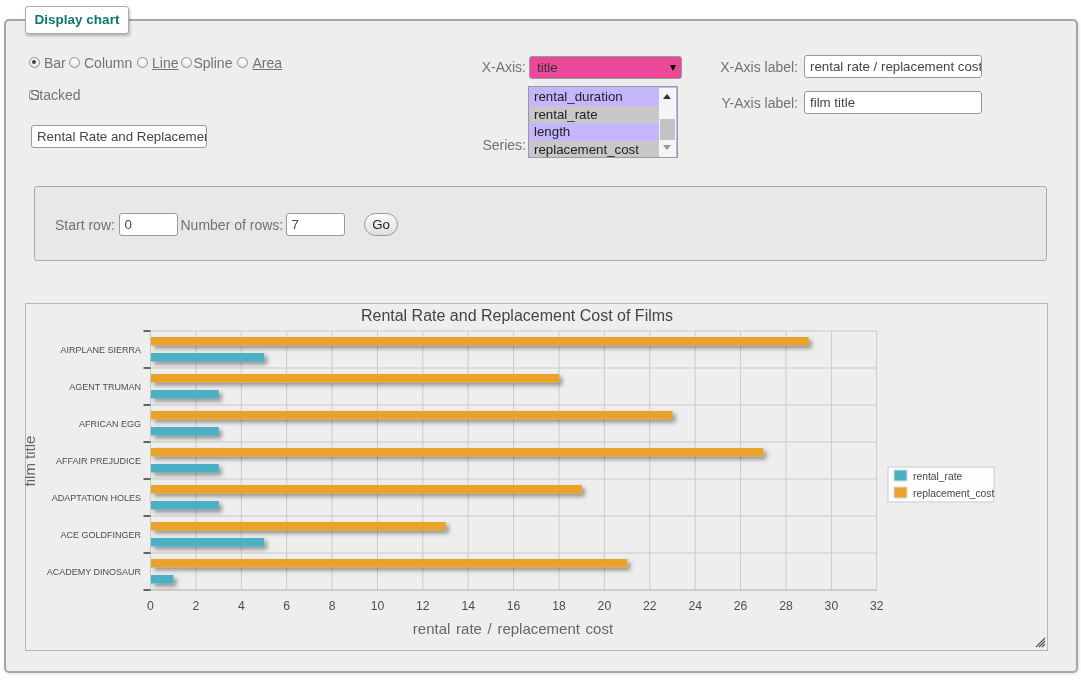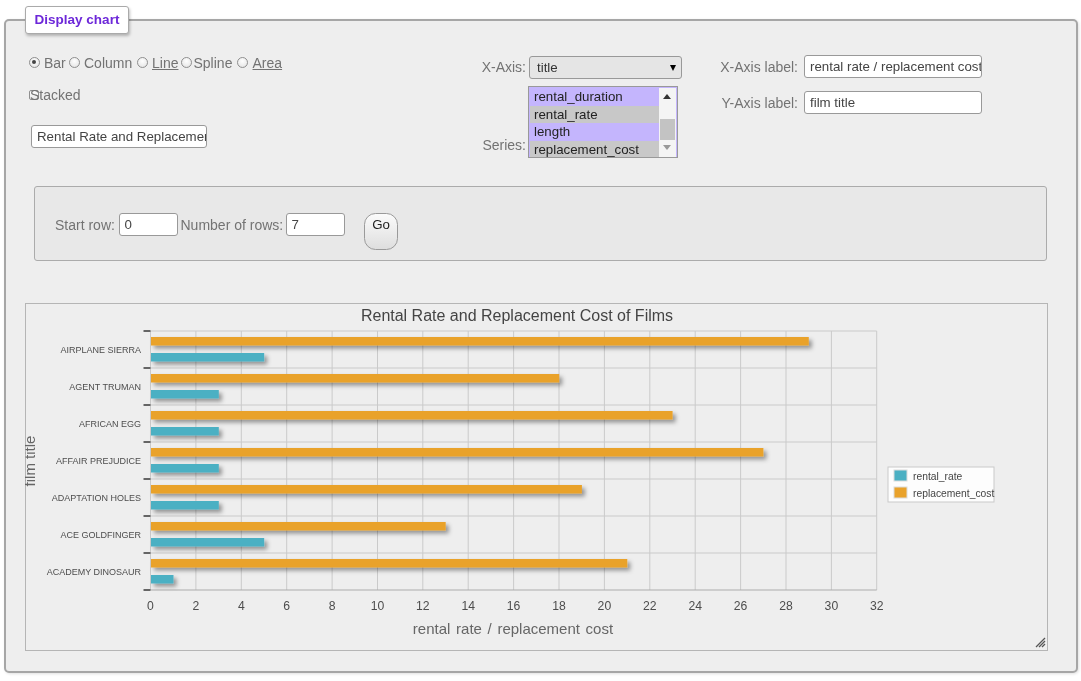--- a/index.html
+++ b/index.html
@@ -1,37 +1,37 @@
 <!DOCTYPE html>
 <html><head>
 <meta charset="utf-8">
 <style>
 * { margin:0; padding:0; box-sizing:border-box; }
 html,body { width:1081px; height:681px; background:#fff; font-family:"Liberation Sans", sans-serif; }
 #stage { position:absolute; left:0; top:0; width:1081px; height:681px; overflow:hidden; }
 .abs { position:absolute; }
 #fieldset { left:4px; top:19px; width:1074px; height:654px; background:#eeeeee; border:2px solid #a6a6a6; border-radius:5px; box-shadow:1px 1px 3px rgba(0,0,0,0.12); }
-#legendbox { left:25px; top:6px; width:104px; height:28px; background:#ffffff; border:1px solid #aaa; border-radius:3px; box-shadow:1px 2px 3px rgba(0,0,0,0.25); font-weight:bold; font-size:13.5px; color:#6d28d9; line-height:26px; text-align:center; }
+#legendbox { left:25px; top:6px; width:104px; height:28px; background:#ffffff; border:1px solid #aaa; border-radius:3px; box-shadow:1px 2px 3px rgba(0,0,0,0.25); font-weight:bold; font-size:13.5px; color:#0f766e; line-height:26px; text-align:center; }
 .lbl { font-size:14px; color:#737373; white-space:nowrap; }
 .radio { width:11px; height:11px; border-radius:50%; border:1px solid #8f8f8f; background:radial-gradient(circle at 50% 35%, #fefefe 0%, #ededed 60%, #dcdcdc 100%); }
 .radio.sel::after { content:""; position:absolute; left:2.5px; top:2.5px; width:4px; height:4px; border-radius:50%; background:#444; }
 .checkbox { width:10px; height:10px; border:1px solid #8f8f8f; border-radius:2px; background:linear-gradient(#fefefe,#e8e8e8); }
 .tinput { background:#fff; border:1px solid #999; border-radius:3px; font-size:13.3px; color:#444; line-height:21px; padding-left:5px; white-space:nowrap; overflow:hidden; }
-#selectbox { left:529px; top:56px; width:153px; height:23px; background:#e5e5e5; border:1px solid #999; border-radius:3px; font-size:13.3px; color:#333; line-height:21px; padding-left:7px; }
+#selectbox { left:529px; top:56px; width:153px; height:23px; background:#ec4899; border:1px solid #999; border-radius:3px; font-size:13.3px; color:#333; line-height:21px; padding-left:7px; }
 #selarrow { left:669.5px; top:64.5px; width:0; height:0; border-left:3.5px solid transparent; border-right:3.5px solid transparent; border-top:6px solid #000; }
 #listbox { left:528px; top:86px; width:150px; height:72px; background:#c4b5fd; border:1px solid #999; overflow:hidden; }
 .litem { position:absolute; left:1px; width:131px; height:17.5px; font-size:13.3px; color:#222; padding-left:4px; line-height:17.5px; white-space:nowrap; }
 .litem.sel { background:#c8c8c8; }
 #sbar { position:absolute; right:1px; top:1px; width:17px; height:70px; background:#f4f4f4; }
 .sbtn { position:absolute; left:0; width:17px; height:17px; background:#f4f4f4; }
 .sarr-up { position:absolute; left:3.5px; top:6px; width:0; height:0; border-left:4px solid transparent; border-right:4px solid transparent; border-bottom:5px solid #333; }
 .sarr-dn { position:absolute; left:3.5px; top:3.5px; width:0; height:0; border-left:4px solid transparent; border-right:4px solid transparent; border-top:5px solid #999; }
 #sthumb { position:absolute; left:1px; top:31px; width:14.5px; height:21px; background:#c3c3c3; }
 #midbox { left:34px; top:186px; width:1013px; height:75px; background:#e8e8e8; border:1px solid #ababab; border-radius:3px; }
-#gobtn { left:364px; top:213px; width:34px; height:37px; border:1px solid #9a9a9a; border-radius:11.5px; background:linear-gradient(#fbfbfb,#dedede); font-size:13.3px; color:#222; text-align:center; line-height:21px; }
+#gobtn { left:364px; top:213px; width:34px; height:23px; border:1px solid #9a9a9a; border-radius:11.5px; background:linear-gradient(#fbfbfb,#dedede); font-size:13.3px; color:#222; text-align:center; line-height:21px; }
 #chartbox { left:25px; top:303px; width:1023px; height:348px; background:#eeeeee; border:1px solid #b5b5b5; }
 </style>
 </head>
 <body>
 <div id="stage">
   <div class="abs" id="fieldset"></div>
 
   <div class="abs radio sel" style="left:28.5px; top:56.5px;"></div>
   <div class="abs lbl" style="left:44px; top:55px;">Bar</div>
   <div class="abs radio" style="left:69px; top:56.5px;"></div>

